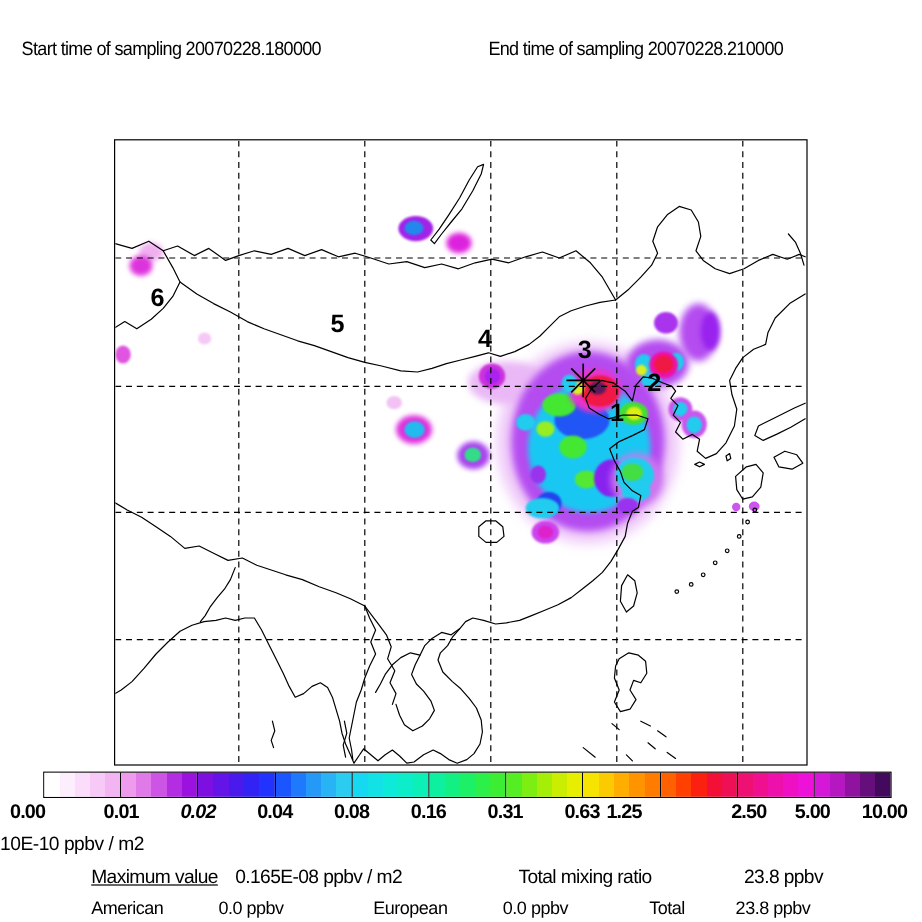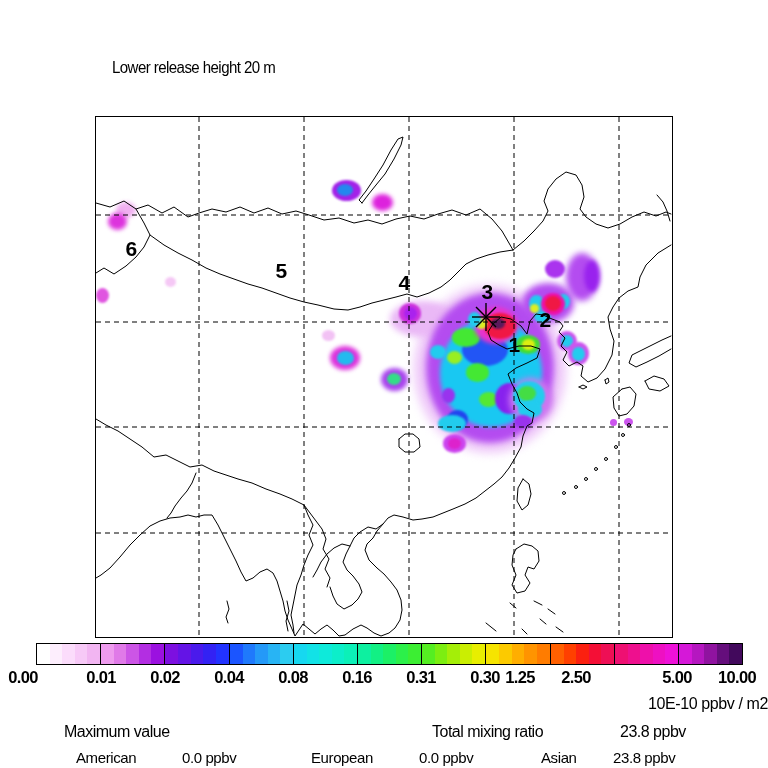--- a/index.html
+++ b/index.html
@@ -17,31 +17,34 @@
   #map-svg{position:absolute;left:0;top:0;z-index:2;}
   #map-labels{position:absolute;left:0;top:0;width:576px;height:520px;z-index:3;}
   .srclabel{position:absolute;font-weight:bold;font-size:21px;letter-spacing:-0.5px;
             transform:translate(-50%,-50%);}
   #colorbar{position:absolute;left:36px;top:643px;width:707px;height:22px;border:1.5px solid #000;
             box-sizing:border-box;display:flex;}
   .cbseg{flex:1 1 0;border-right:1.5px solid #000;}
   .cbseg:last-child{border-right:none;}
   .tick{position:absolute;top:668px;font-size:16.5px;font-weight:bold;letter-spacing:-0.7px;
         transform:translateX(-50%);}
-  .unit-label{top:695px;width:768px;text-align:right;font-size:16px;letter-spacing:-0.4px;}
+  .unit-label{top:695px;width:768px;text-align:left;font-size:16px;letter-spacing:-0.4px;}
   .stat{font-size:16px;letter-spacing:-0.5px;top:723px;}
   .region{font-size:15px;letter-spacing:-0.4px;top:749px;}
 </style>
 </head>
 <body>
 
 <div id="page">
 
-  <span class="abs" style="left:112px;top:59px;">
-    <span class="hdr-sub">Lower release height   20 m</span>
+  <span class="abs" style="left:18px;top:33px;">
+    <span class="hdr-sub">Start time of sampling 20070228.180000</span>
+  </span>
+  <span class="abs" style="left:407px;top:33px;">
+    <span class="hdr-sub">End time of sampling 20070228.210000</span>
   </span>
 
   <div id="map">
     <div id="map-blobs">
         <div class="blob" style="left: 318px; top: 168px; width: 152px; height: 168px; background: rgb(239, 201, 249); filter: blur(5px);"></div>
         <div class="blob" style="left: 294px; top: 184px; width: 66px; height: 36px; background: rgb(234, 184, 246); filter: blur(3px);"></div>
         <div class="blob" style="left: 330px; top: 176px; width: 128px; height: 150px; background: rgb(180, 76, 240); filter: blur(3px);"></div>
         <div class="blob" style="left: 426px; top: 166px; width: 52px; height: 40px; background: rgb(180, 76, 240); filter: blur(3px);"></div>
         <div class="blob" style="left: 470px; top: 136px; width: 32px; height: 48px; background: rgb(180, 76, 240); filter: blur(3px);"></div>
         <div class="blob" style="left: 449px; top: 143px; width: 20px; height: 18px; background: rgb(170, 51, 238); filter: blur(1px);"></div>
@@ -182,36 +185,37 @@
       <div class="cbseg" style="background: linear-gradient(to right, rgb(13, 240, 160) 0%, rgb(13, 240, 160) 20%, rgb(18, 240, 132) 20%, rgb(18, 240, 132) 40%, rgb(28, 240, 102) 40%, rgb(28, 240, 102) 60%, rgb(44, 240, 74) 60%, rgb(44, 240, 74) 80%, rgb(60, 238, 51) 80%, rgb(60, 238, 51) 100%);"></div>
       <div class="cbseg" style="background: linear-gradient(to right, rgb(85, 238, 34) 0%, rgb(85, 238, 34) 20%, rgb(124, 238, 17) 20%, rgb(124, 238, 17) 40%, rgb(164, 238, 8) 40%, rgb(164, 238, 8) 60%, rgb(202, 238, 2) 60%, rgb(202, 238, 2) 80%, rgb(232, 238, 0) 80%, rgb(232, 238, 0) 100%);"></div>
       <div class="cbseg" style="background: linear-gradient(to right, rgb(246, 228, 0) 0%, rgb(246, 228, 0) 20%, rgb(252, 202, 0) 20%, rgb(252, 202, 0) 40%, rgb(255, 174, 0) 40%, rgb(255, 174, 0) 60%, rgb(255, 148, 0) 60%, rgb(255, 148, 0) 80%, rgb(255, 124, 0) 80%, rgb(255, 124, 0) 100%);"></div>
       <div class="cbseg" style="background: linear-gradient(to right, rgb(255, 96, 0) 0%, rgb(255, 96, 0) 20%, rgb(255, 64, 0) 20%, rgb(255, 64, 0) 40%, rgb(251, 32, 16) 40%, rgb(251, 32, 16) 60%, rgb(244, 15, 54) 60%, rgb(244, 15, 54) 80%, rgb(238, 15, 85) 80%, rgb(238, 15, 85) 100%);"></div>
       <div class="cbseg" style="background: linear-gradient(to right, rgb(238, 16, 114) 0%, rgb(238, 16, 114) 20%, rgb(238, 16, 142) 20%, rgb(238, 16, 142) 40%, rgb(238, 16, 170) 40%, rgb(238, 16, 170) 60%, rgb(238, 16, 194) 60%, rgb(238, 16, 194) 80%, rgb(238, 17, 216) 80%, rgb(238, 17, 216) 100%);"></div>
       <div class="cbseg" style="background: linear-gradient(to right, rgb(213, 24, 216) 0%, rgb(213, 24, 216) 20%, rgb(181, 23, 192) 20%, rgb(181, 23, 192) 40%, rgb(144, 19, 160) 40%, rgb(144, 19, 160) 60%, rgb(101, 14, 124) 60%, rgb(101, 14, 124) 80%, rgb(66, 9, 92) 80%, rgb(66, 9, 92) 100%);"></div>
     </div>
   <div id="ticks">
       <span class="tick" style="left: 23px;">0.00</span>
       <span class="tick" style="left: 101px;">0.01</span>
-      <span class="tick" style="left: 165px;">0.02</span>
+      <span class="tick" style="left: 165px; font-style: italic;">0.02</span>
       <span class="tick" style="left: 229px;">0.04</span>
       <span class="tick" style="left: 293px;">0.08</span>
       <span class="tick" style="left: 357px;">0.16</span>
       <span class="tick" style="left: 421px;">0.31</span>
-      <span class="tick" style="left: 485px;">0.30</span>
+      <span class="tick" style="left: 485px;">0.63</span>
       <span class="tick" style="left: 520px; text-align: center;">1.25</span>
-      <span class="tick" style="left: 576px;">2.50</span>
+      <span class="tick" style="left: 624px;">2.50</span>
       <span class="tick" style="left: 677px;">5.00</span>
       <span class="tick" style="left: 737px;">10.00</span>
     </div>
   <div class="abs unit-label">10E-10 ppbv / m2</div>
 
-  <span class="abs stat" style="left:64px;">Maximum value</span>
+  <span class="abs stat" style="left:76px;text-decoration:underline;">Maximum value</span>
+  <span class="abs stat" style="left:196px;">0.165E-08 ppbv / m2</span>
   <span class="abs stat" style="left:432px;">Total mixing ratio</span>
   <span class="abs stat" style="left:620px;">23.8 ppbv</span>
 
   <span class="abs region" style="left:76px;">American</span>
   <span class="abs region" style="left:182px;">0.0 ppbv</span>
   <span class="abs region" style="left:311px;">European</span>
   <span class="abs region" style="left:419px;">0.0 ppbv</span>
-  <span class="abs region" style="left:541px;">Asian</span>
+  <span class="abs region" style="left:541px;">Total</span>
   <span class="abs region" style="left:613px;">23.8 ppbv</span>
 </div>
 
 </body></html>

